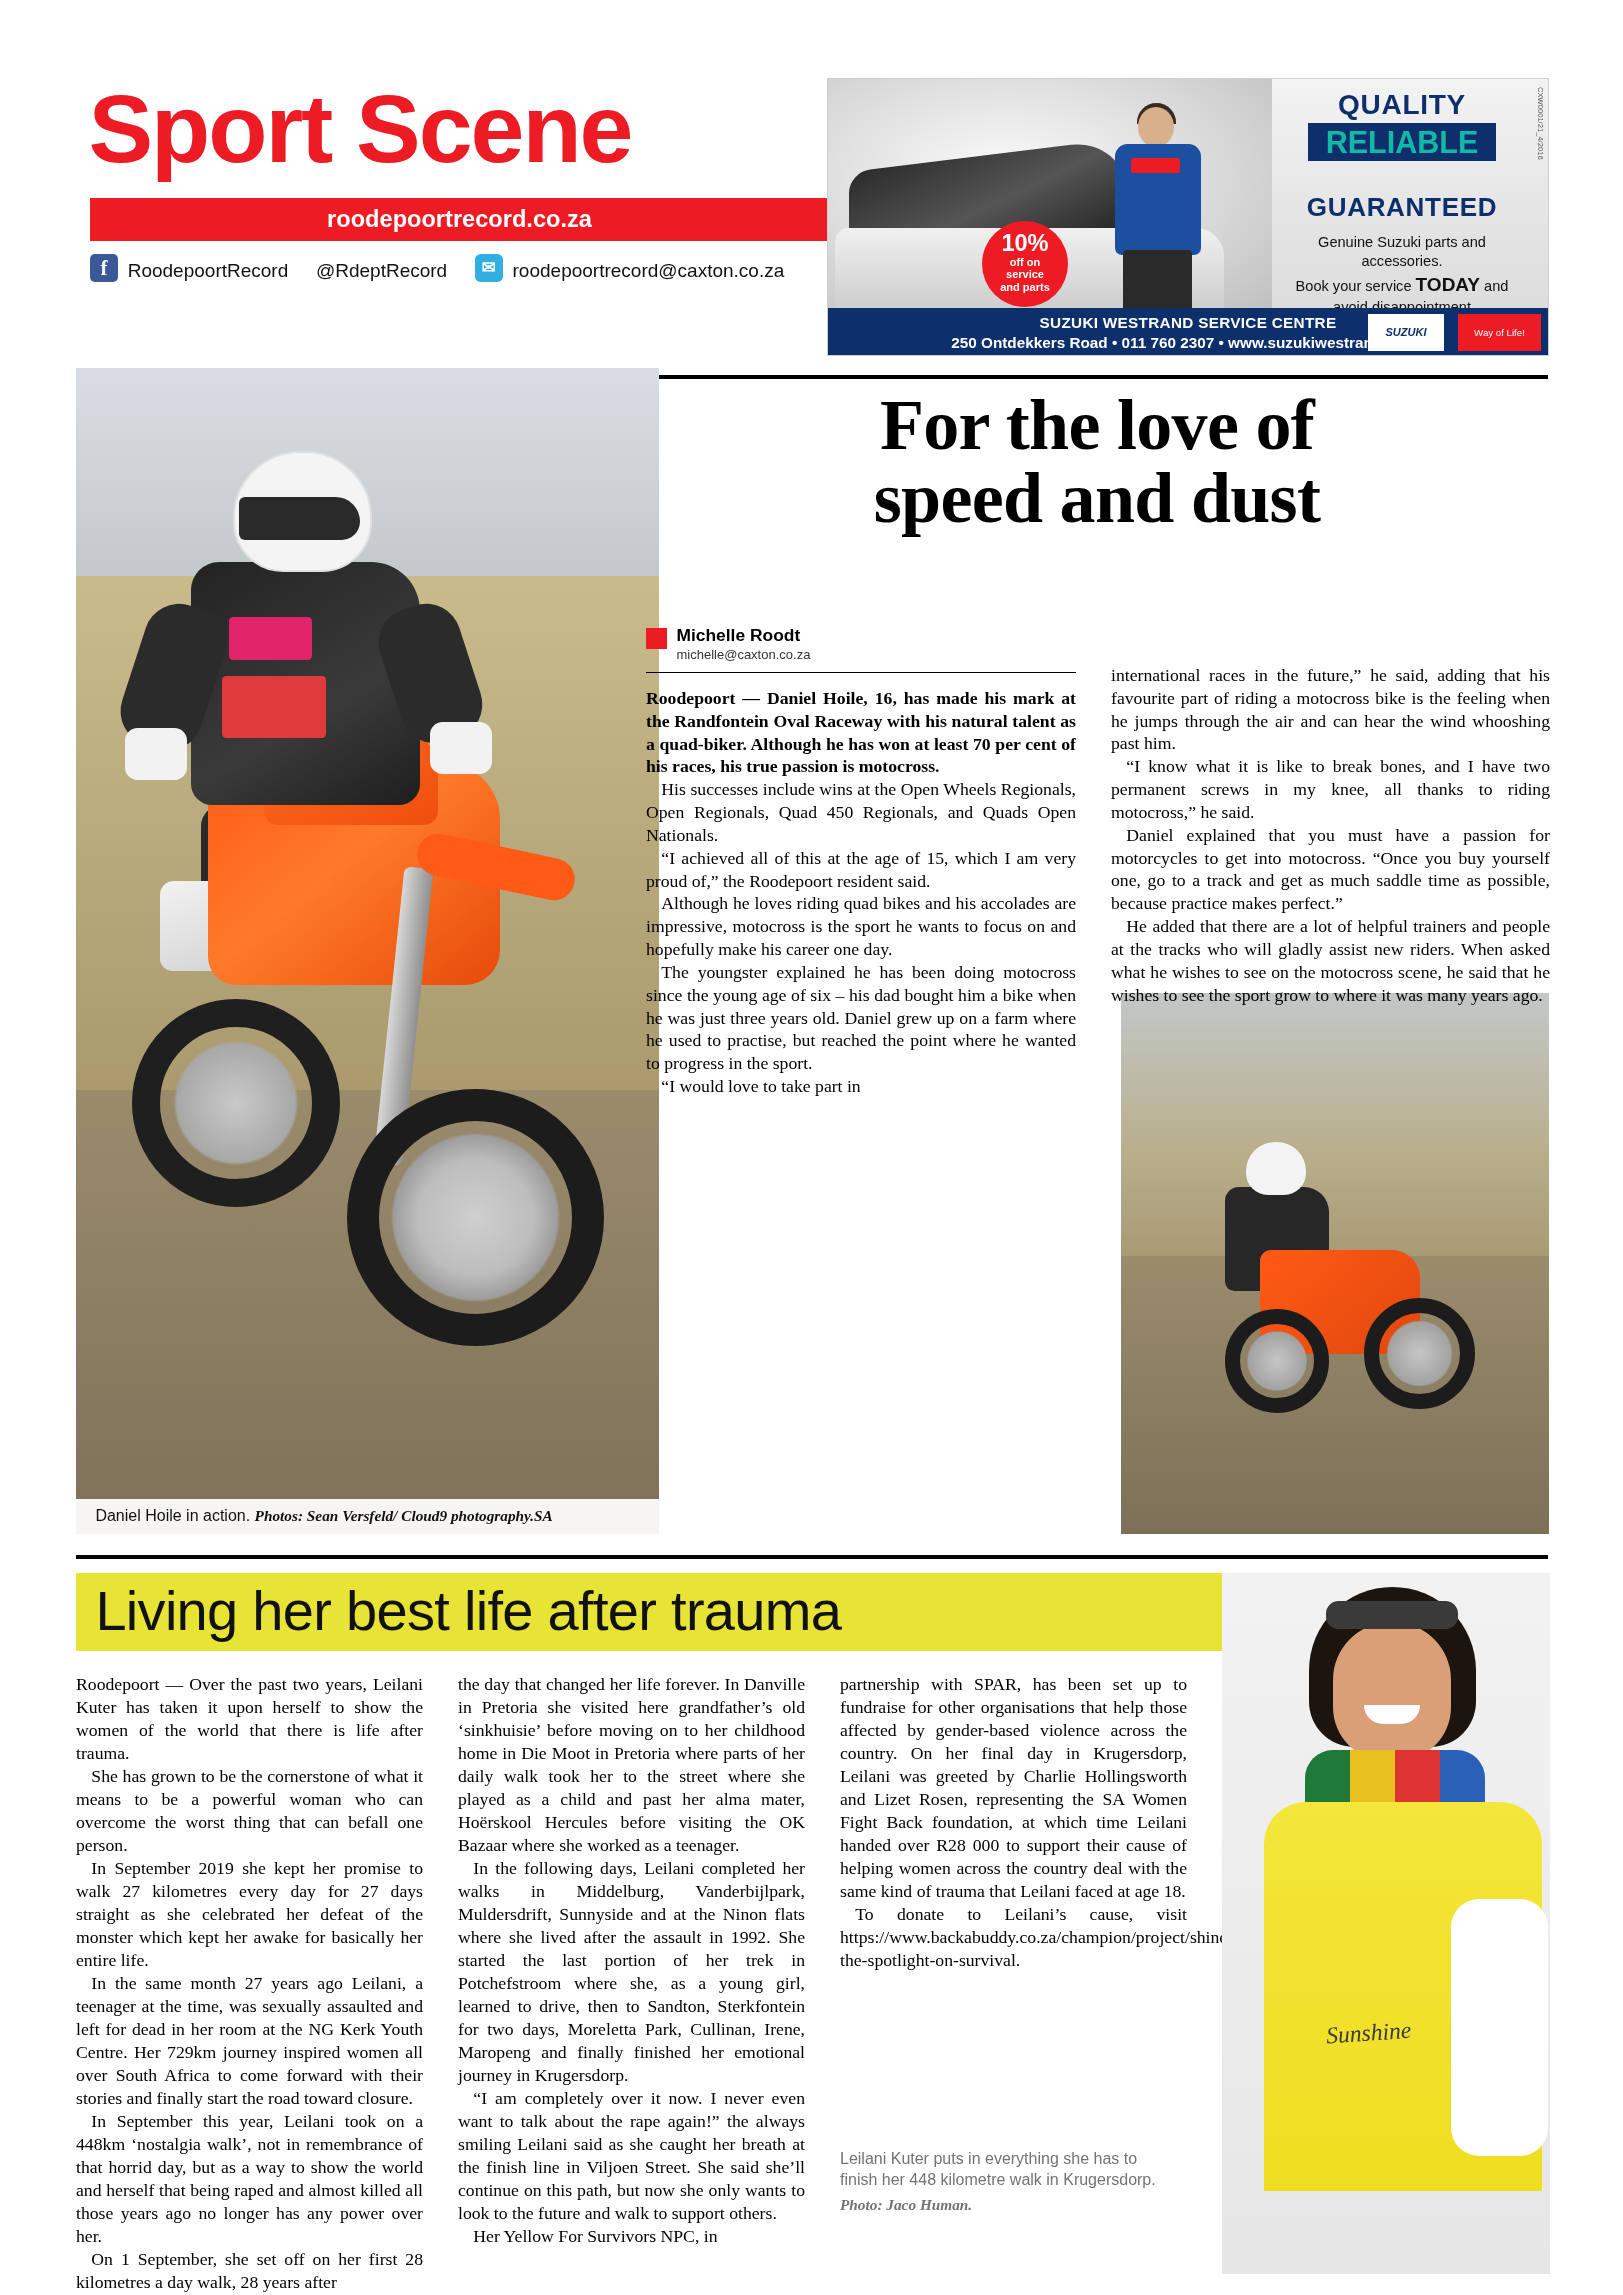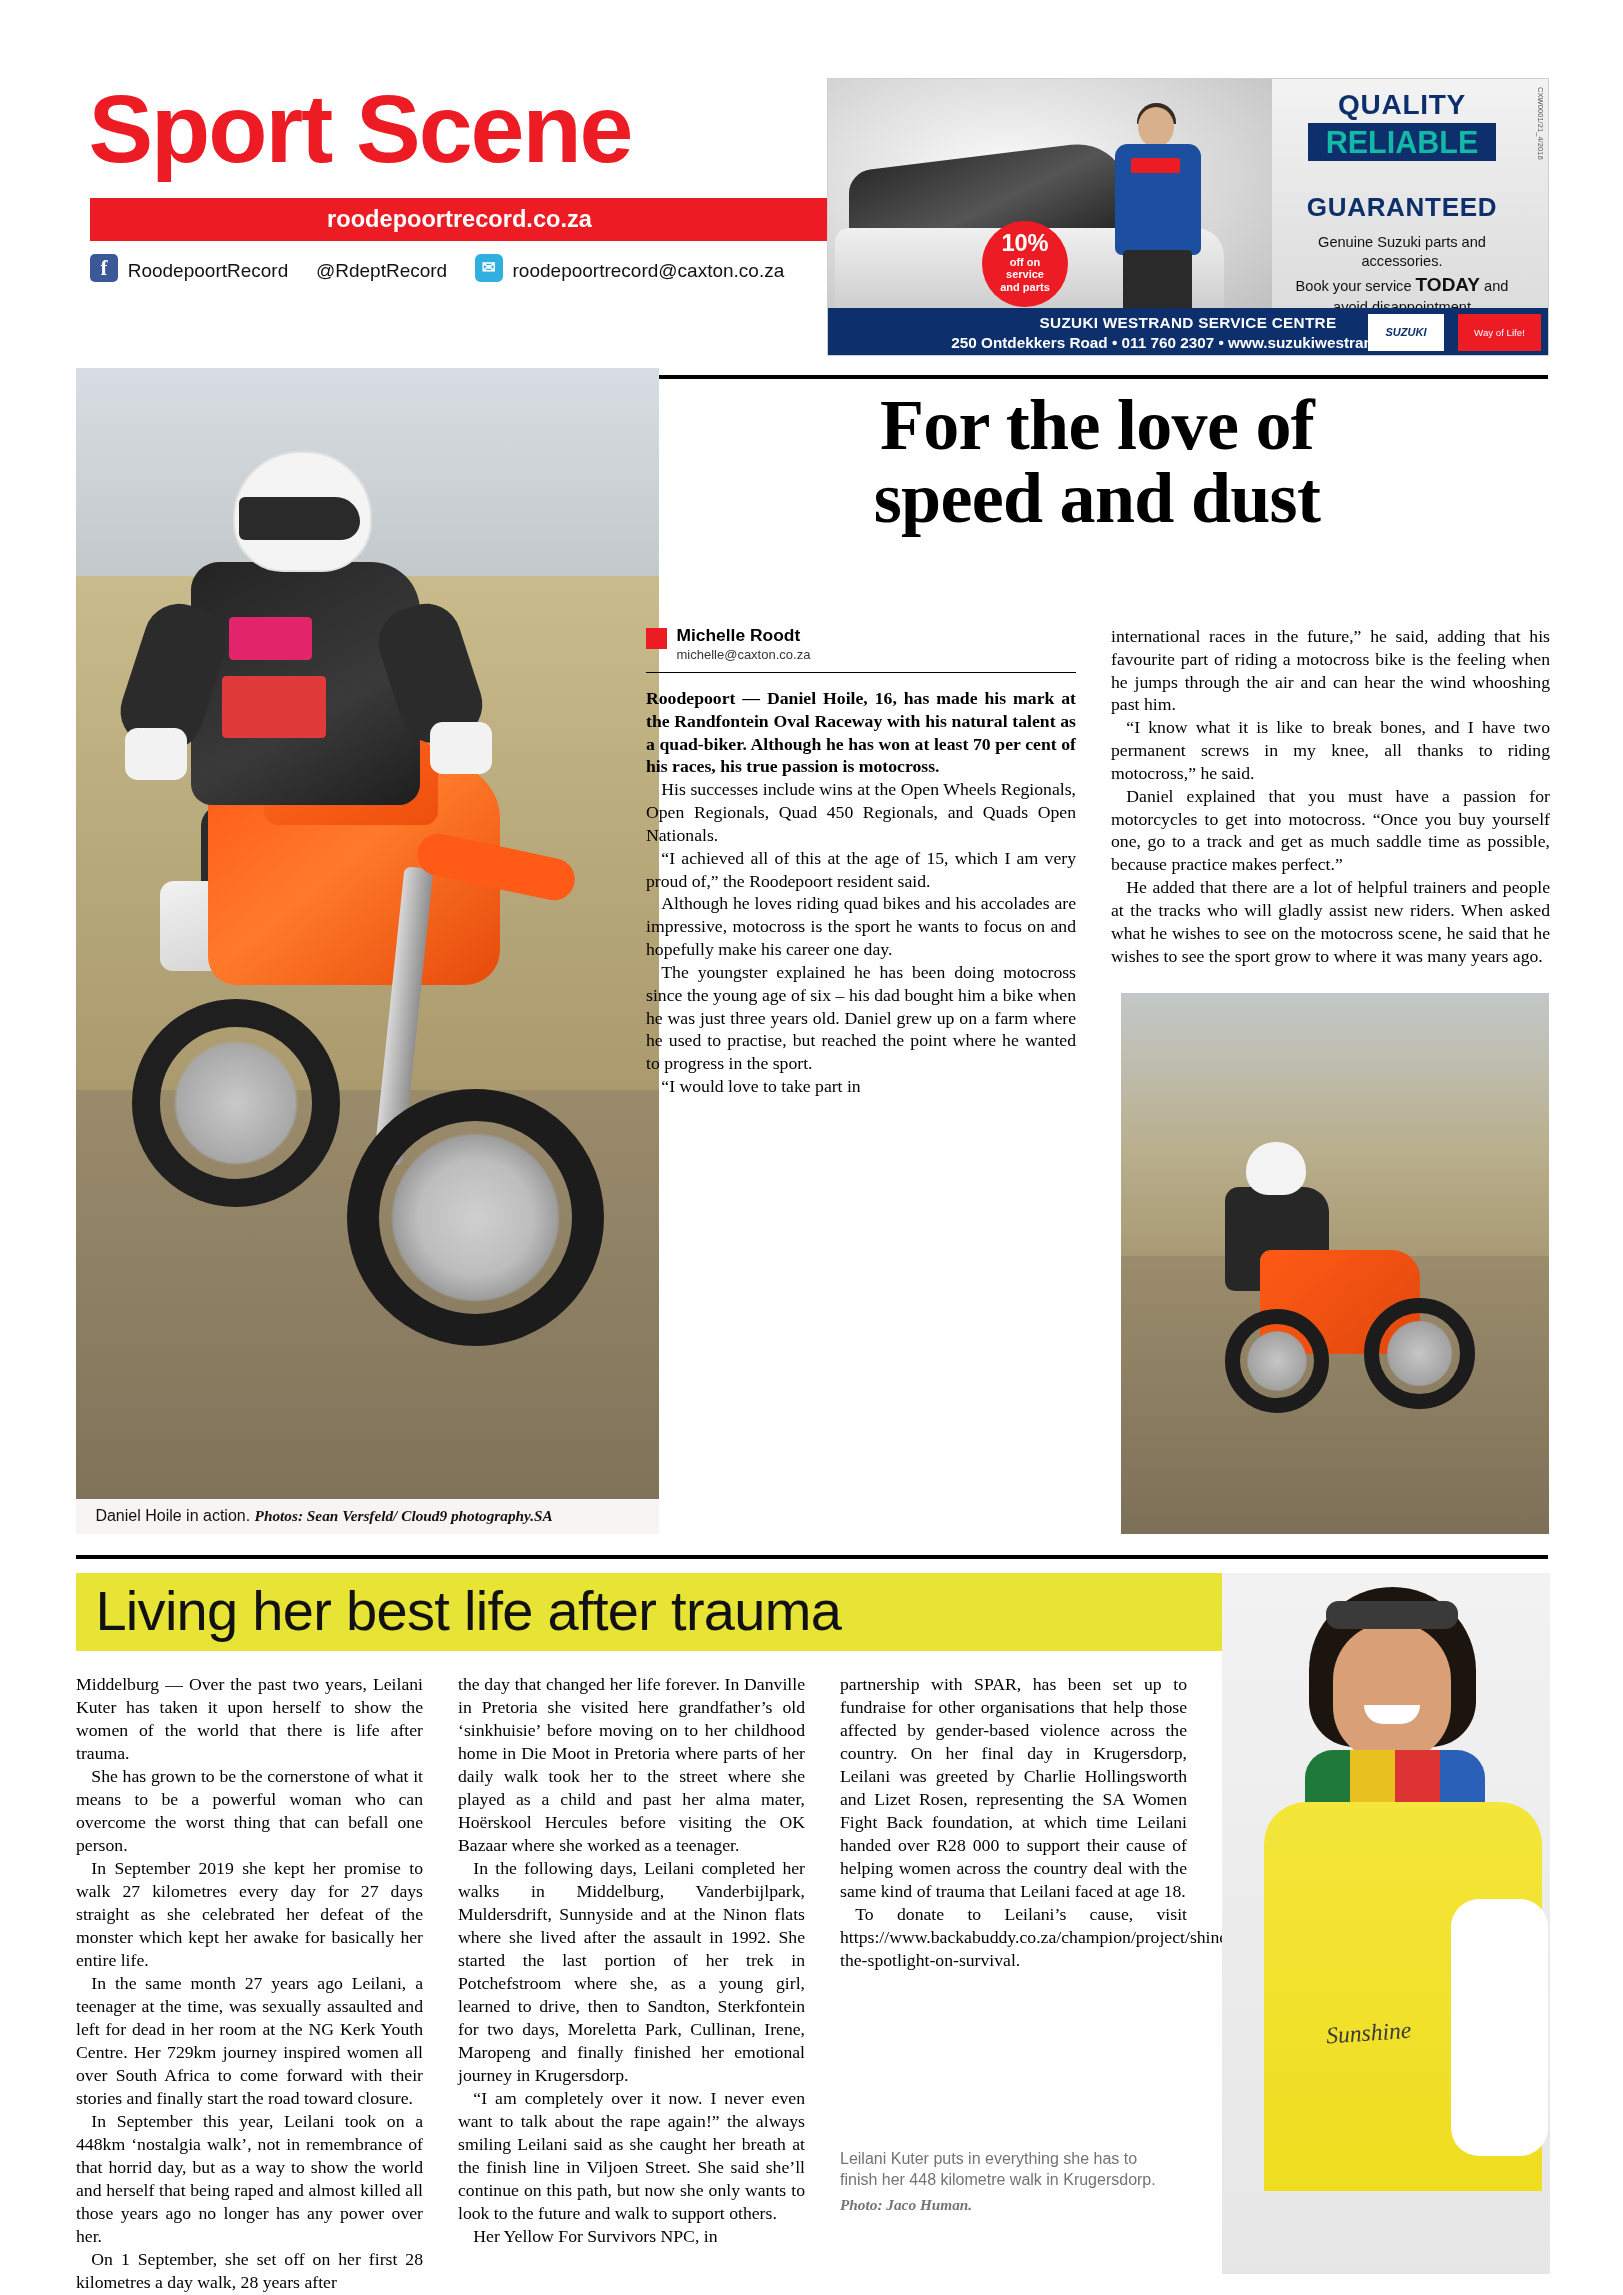--- a/index.html
+++ b/index.html
@@ -266,21 +266,21 @@
   
   .a1-col {
     position: absolute;
     font-family: "Liberation Serif", serif;
     font-size: 17.7px;
     line-height: 1.29;
     color: #000;
     text-align: justify;
   }
   .a1-col p { margin: 0; text-indent: 15.3px; }
-  .a1-col p.first { text-indent: 0; }
+  .a1-col p.first { text-indent: 0; margin-top: 39px; }
   .a1-col p.lead { font-weight: bold; text-indent: 0; }
   #a1c1 { left: 646px; top: 687px; width: 430px; }
   #a1c2 { left: 1111px; top: 625px; width: 439px; }
 
   
   .rule-mid { position:absolute; left:76px; top: 1555px; width: 1472px; height: 3.5px; background:#000; }
 
   
   .banner2 {
     position:absolute; left: 76px; top: 1573px; width: 1472px; height: 78px;
@@ -466,21 +466,21 @@
     <p>He added that there are a lot of helpful trainers and people at the tracks who will gladly assist new riders. When asked what he wishes to see on the motocross scene, he said that he wishes to see the sport grow to where it was many years ago.</p>
   </div>
 
   <div class="rule-mid"></div>
 
   <div class="banner2">
     <h2>Living her best life after trauma</h2>
   </div>
 
   <div class="a2-col" id="a2c1">
-    <p class="first">Middelburg — Over the past two years, Leilani Kuter has taken it upon herself to show the women of the world that there is life after trauma.</p>
+    <p class="first">Roodepoort — Over the past two years, Leilani Kuter has taken it upon herself to show the women of the world that there is life after trauma.</p>
     <p>She has grown to be the cornerstone of what it means to be a powerful woman who can overcome the worst thing that can befall one person.</p>
     <p>In September 2019 she kept her promise to walk 27 kilometres every day for 27 days straight as she celebrated her defeat of the monster which kept her awake for basically her entire life.</p>
     <p>In the same month 27 years ago Leilani, a teenager at the time, was sexually assaulted and left for dead in her room at the NG Kerk Youth Centre. Her 729km journey inspired women all over South Africa to come forward with their stories and finally start the road toward closure.</p>
     <p>In September this year, Leilani took on a 448km ‘nostalgia walk’, not in remembrance of that horrid day, but as a way to show the world and herself that being raped and almost killed all those years ago no longer has any power over her.</p>
     <p>On 1 September, she set off on her first 28 kilometres a day walk, 28 years after</p>
   </div>
 
   <div class="a2-col" id="a2c2">
     <p class="first">the day that changed her life forever. In Danville in Pretoria she visited here grandfather’s old ‘sinkhuisie’ before moving on to her childhood home in Die Moot in Pretoria where parts of her daily walk took her to the street where she played as a child and past her alma mater, Hoërskool Hercules before visiting the OK Bazaar where she worked as a teenager.</p>
     <p>In the following days, Leilani completed her walks in Middelburg, Vanderbijlpark, Muldersdrift, Sunnyside and at the Ninon flats where she lived after the assault in 1992. She started the last portion of her trek in Potchefstroom where she, as a young girl, learned to drive, then to Sandton, Sterkfontein for two days, Moreletta Park, Cullinan, Irene, Maropeng and finally finished her emotional journey in Krugersdorp.</p>

